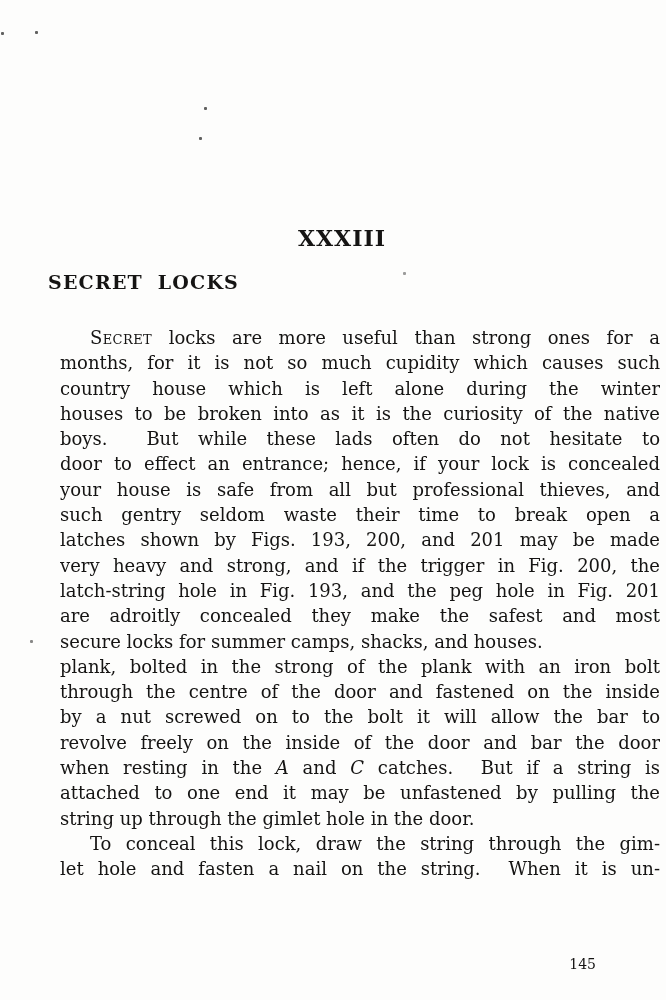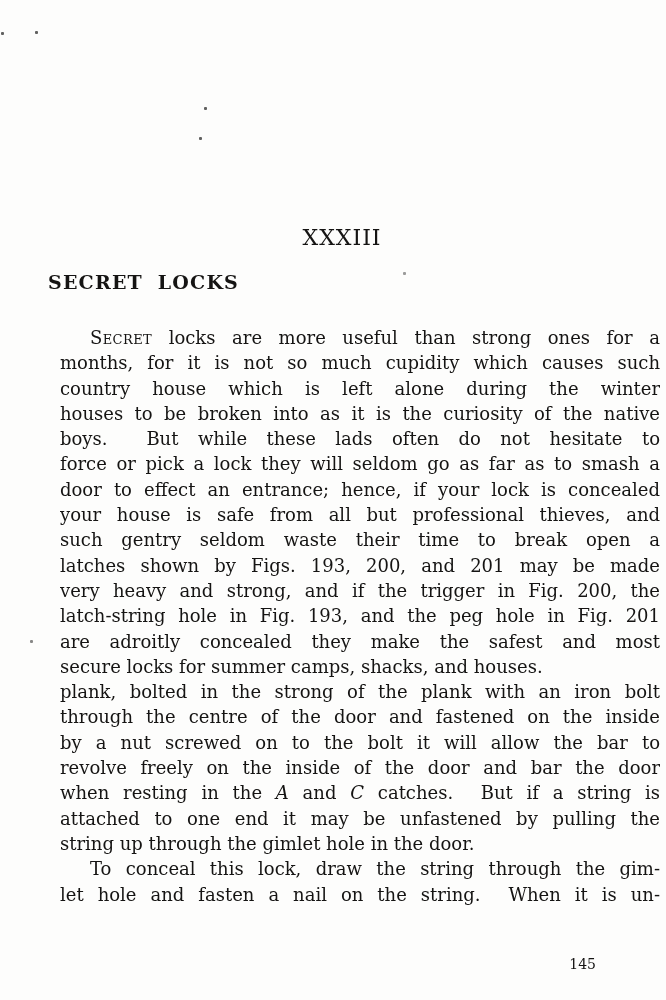--- a/index.html
+++ b/index.html
@@ -19,20 +19,21 @@
   .chapter-number {
     position: absolute;
     top: 227px;
     left: 42px;
     width: 600px;
     text-align: center;
     font-size: 22px;
     letter-spacing: 1px;
     line-height: 1;
     white-space: nowrap;
+    font-weight: bold;
   }
   .section-title {
     position: absolute;
     top: 273px;
     left: 48px;
     width: 600px;
     text-align: left;
     font-size: 19px;
     font-weight: bold;
     letter-spacing: 1.2px;
@@ -102,21 +103,20 @@
   <div class="chapter-number">XXXIII</div>
 
   <div class="section-title">SECRET LOCKS</div>
 
   <div class="body-text">
       <div class="line indent"><span class="smallcaps">Secret</span><span> locks are more useful than strong ones for a</span></div>
       <div class="line"><span>months, for it is not so much cupidity which causes such</span></div>
       <div class="line"><span>country house which is left alone during the winter</span></div>
       <div class="line"><span>houses to be broken into as it is the curiosity of the native</span></div>
       <div class="line"><span>boys.&nbsp; But while these lads often do not hesitate to</span></div>
-      <div class="line"><span>force or pick a lock they will seldom go as far as to smash a</span></div>
       <div class="line"><span>door to effect an entrance; hence, if your lock is concealed</span></div>
       <div class="line"><span>your house is safe from all but professional thieves, and</span></div>
       <div class="line"><span>such gentry seldom waste their time to break open a</span></div>
       <div class="line"><span>latches shown by Figs. 193, 200, and 201 may be made</span></div>
       <div class="line"><span>very heavy and strong, and if the trigger in Fig. 200, the</span></div>
       <div class="line"><span>latch-string hole in Fig. 193, and the peg hole in Fig. 201</span></div>
       <div class="line"><span>are adroitly concealed they make the safest and most</span></div>
       <div class="line last"><span>secure locks for summer camps, shacks, and houses.</span></div>
       <div class="line"><span>plank, bolted in the strong of the plank with an iron bolt</span></div>
       <div class="line"><span>through the centre of the door and fastened on the inside</span></div>

